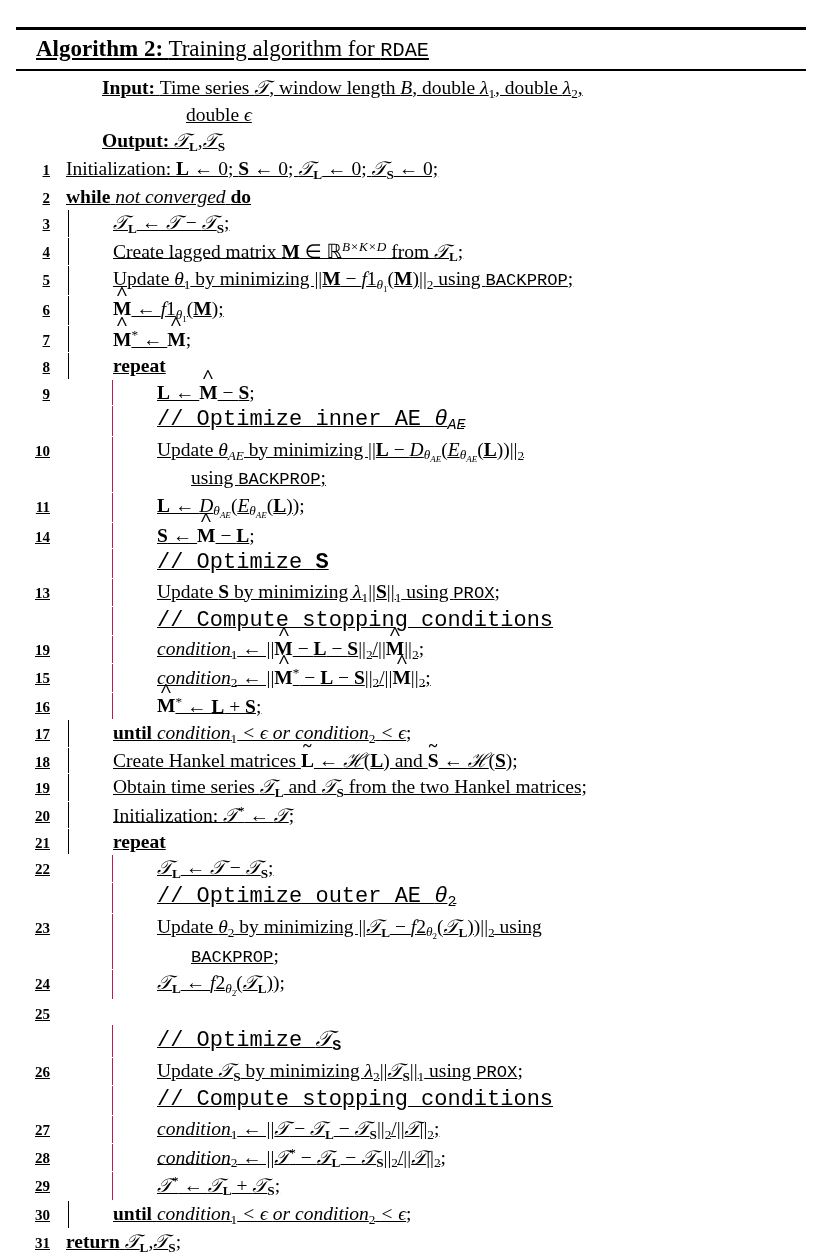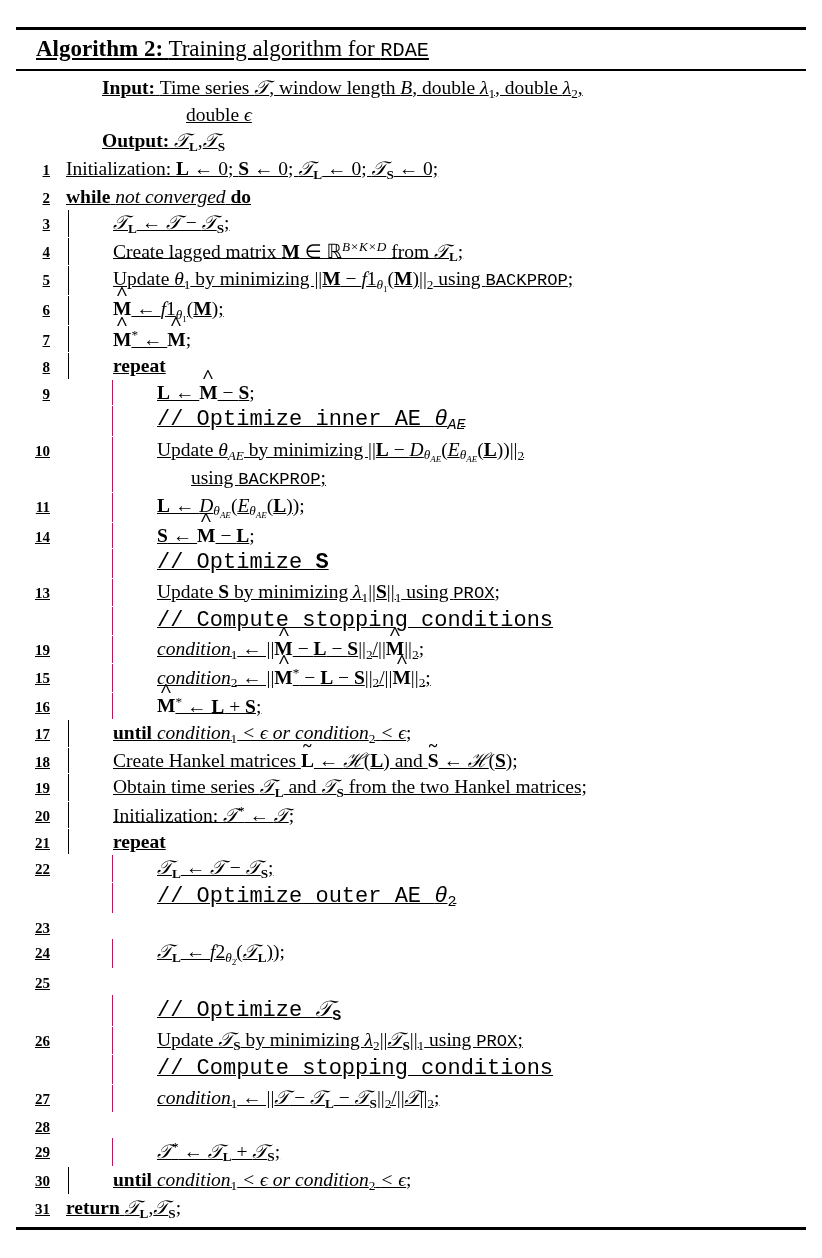--- a/index.html
+++ b/index.html
@@ -335,20 +335,24 @@
 
     <div class="row">
       <div class="lineno"></div>
       <div class="content ind3">
         <span class="comment">// Optimize outer AE <span class="it">θ</span><sub>2</sub></span>
       </div>
     </div>
 
     <div class="row">
       <div class="lineno">23</div>
+      <div class="content ind3">
+        <span class="hang">Update <span class="it">θ</span><sub>2</sub> by minimizing ||<span class="cal">𝒯</span><sub class="vec">L</sub> − <span class="it">f</span>2<sub><span class="it">θ</span><sub>2</sub></sub>(<span class="cal">𝒯</span><sub class="vec">L</sub>))||<sub>2</sub> using
+        <span class="cont"><span class="mono">BACKPROP</span>;</span></span>
+      </div>
     </div>
 
     <div class="row">
       <div class="lineno">24</div>
       <div class="content ind3">
         <span class="cal">𝒯</span><sub class="vec">L</sub> ← <span class="it">f</span>2<sub><span class="it">θ</span><sub>2</sub></sub>(<span class="cal">𝒯</span><sub class="vec">L</sub>));
       </div>
     </div>
 
     <div class="row">
@@ -378,20 +382,23 @@
 
     <div class="row">
       <div class="lineno">27</div>
       <div class="content ind3">
         <span class="it">condition</span><sub>1</sub> ← ||<span class="cal">𝒯</span> − <span class="cal">𝒯</span><sub class="vec">L</sub> − <span class="cal">𝒯</span><sub class="vec">S</sub>||<sub>2</sub>/||<span class="cal">𝒯</span>||<sub>2</sub>;
       </div>
     </div>
 
     <div class="row">
       <div class="lineno">28</div>
+      <div class="content ind3">
+        <span class="it">condition</span><sub>2</sub> ← ||<span class="cal">𝒯</span><sup>*</sup> − <span class="cal">𝒯</span><sub class="vec">L</sub> − <span class="cal">𝒯</span><sub class="vec">S</sub>||<sub>2</sub>/||<span class="cal">𝒯</span>||<sub>2</sub>;
+      </div>
     </div>
 
     <div class="row">
       <div class="lineno">29</div>
       <div class="content ind3">
         <span class="cal">𝒯</span><sup>*</sup> ← <span class="cal">𝒯</span><sub class="vec">L</sub> + <span class="cal">𝒯</span><sub class="vec">S</sub>;
       </div>
     </div>
 
     <div class="row">

